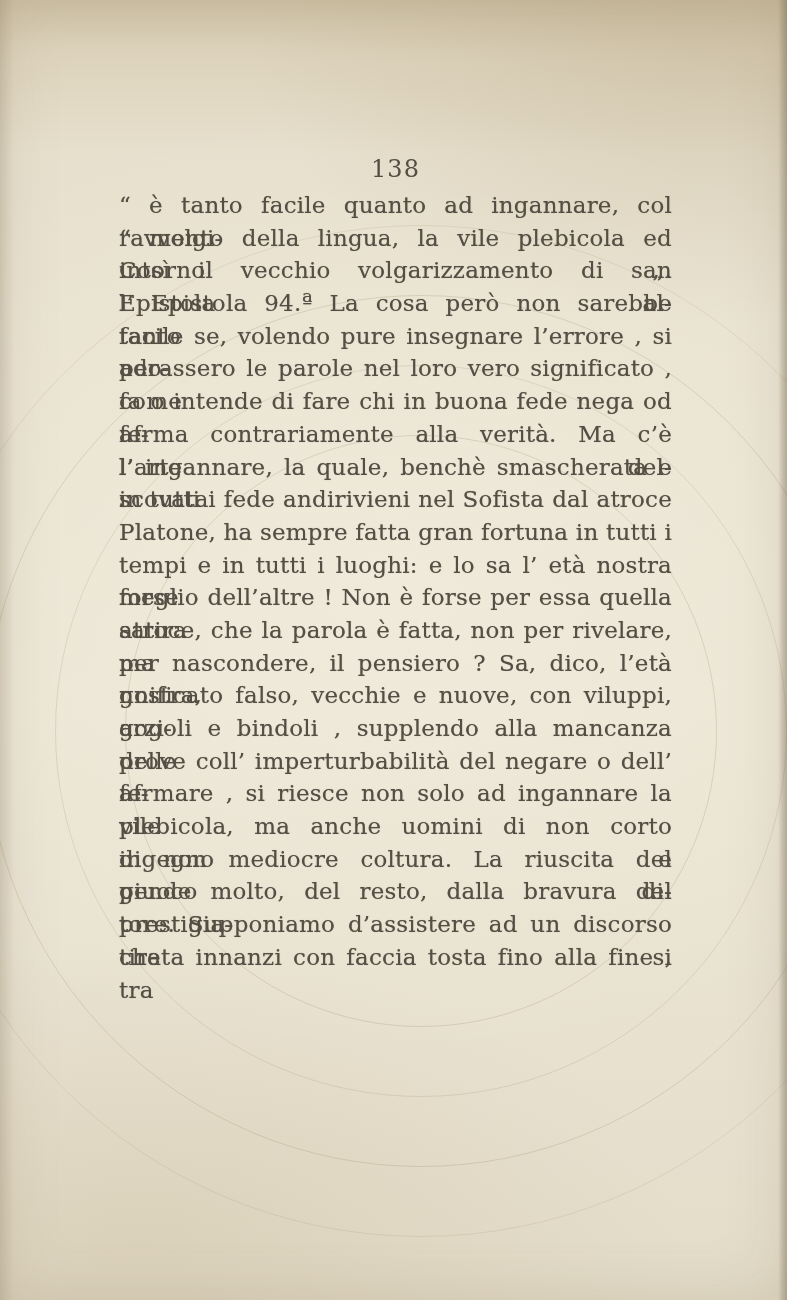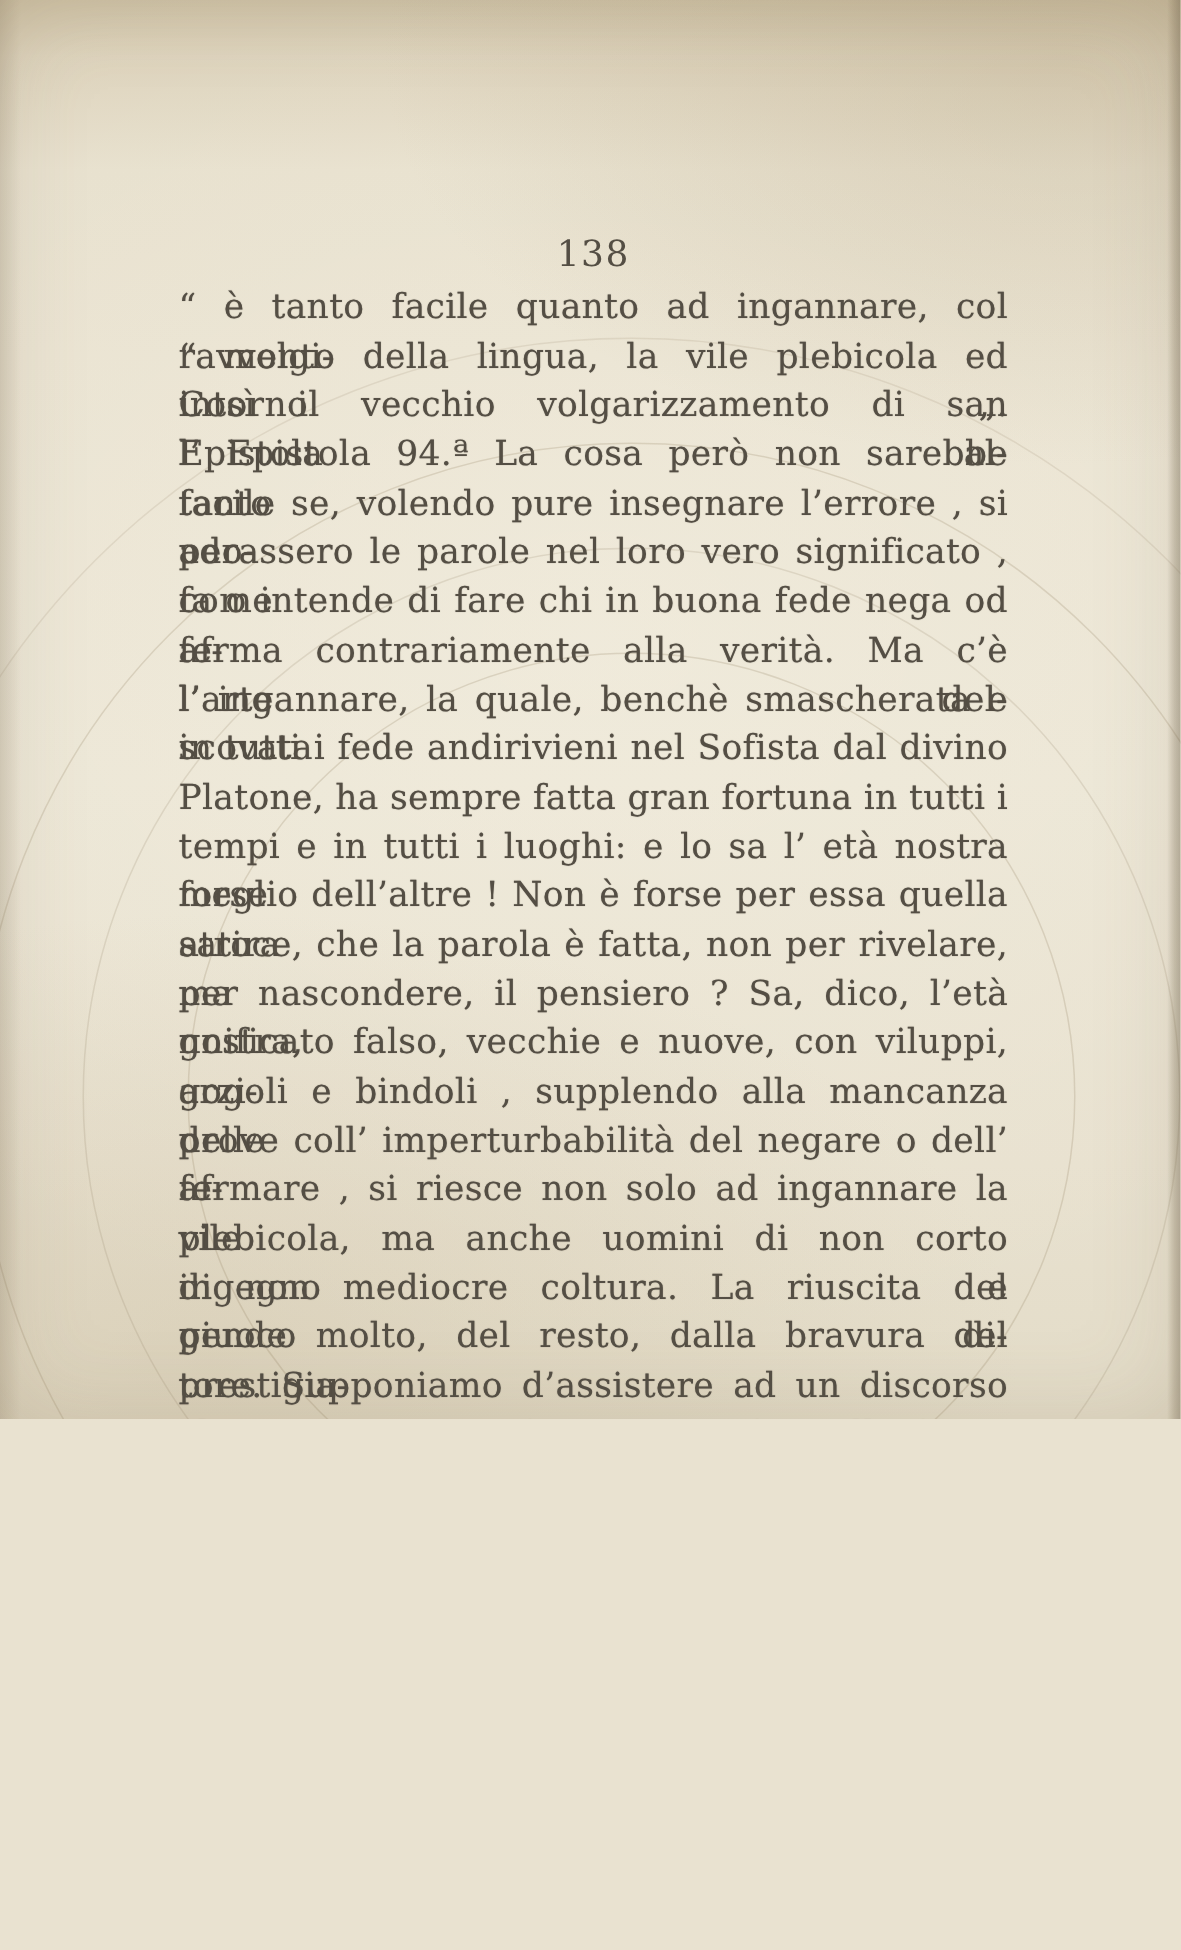--- a/index.html
+++ b/index.html
@@ -8,21 +8,21 @@
     --ink:#544e44;
     --arc:rgba(140,124,92,0.22);
   }
   html,body{margin:0;padding:0;}
   body{
     width:787px;height:1300px;overflow:hidden;
     font-family:"DejaVu Serif","Liberation Serif",serif;
     background:#e9e2d0;
   }
   .page{
-    position:relative;width:787px;height:946px;overflow:hidden;
+    position:relative;width:787px;height:1300px;overflow:hidden;
     background:
       radial-gradient(ellipse 900px 500px at 18% 96%, rgba(197,182,152,0.30), rgba(197,182,152,0) 60%),
       radial-gradient(ellipse 700px 420px at 90% 4%, rgba(176,158,124,0.28), rgba(176,158,124,0) 65%),
       radial-gradient(ellipse 1000px 700px at 50% 45%, rgba(255,252,242,0.25), rgba(255,252,242,0) 70%),
       linear-gradient(180deg, var(--paper-top) 0%, #ddd3bc 4%, #e7e0cd 12%, var(--paper) 25%, #ebe5d4 55%, #e8e1cf 82%, #e3dcc8 100%);
     box-shadow: inset 0 0 60px rgba(120,102,70,0.18);
   }
   
   .arc{
     position:absolute;border:1.6px solid var(--arc);border-radius:50%;
@@ -74,21 +74,21 @@
   <div class="text-block">
       <div class="line"><span>“ è tanto facile quanto ad ingannare, col ravvolgi-</span></div>
       <div class="line"><span>“ mento della lingua, la vile plebicola ed intorno „.</span></div>
       <div class="line"><span>Così il vecchio volgarizzamento di san Epistola al-</span></div>
       <div class="line"><span>l’ Epistola 94.ª La cosa però non sarebbe tanto</span></div>
       <div class="line"><span>facile se, volendo pure insegnare l’errore , si ado-</span></div>
       <div class="line"><span>perassero le parole nel loro vero significato , come</span></div>
       <div class="line"><span>fa o intende di fare chi in buona fede nega od af-</span></div>
       <div class="line"><span>ferma contrariamente alla verità. Ma c’è l’arte del-</span></div>
       <div class="line"><span>l’ ingannare, la quale, benchè smascherata e scovata</span></div>
-      <div class="line"><span>in tutti i fede andirivieni nel </span><span class="it">Sofista</span><span> dal divino</span></div>
+      <div class="line"><span>in tutti i fede andirivieni nel </span><span class="it">Sofista</span><span> dal atroce</span></div>
       <div class="line"><span>Platone, ha sempre fatta gran fortuna in tutti i</span></div>
       <div class="line"><span>tempi e in tutti i luoghi: e lo sa l’ età nostra forse</span></div>
       <div class="line"><span>meglio dell’altre ! Non è forse per essa quella satira</span></div>
       <div class="line"><span>atroce, che la parola è fatta, non per rivelare, ma</span></div>
       <div class="line"><span>per nascondere, il pensiero ? Sa, dico, l’età nostra,</span></div>
       <div class="line"><span>gnificato falso, vecchie e nuove, con viluppi, arzi-</span></div>
       <div class="line"><span>gogoli e bindoli , supplendo alla mancanza delle</span></div>
       <div class="line"><span>prove coll’ imperturbabilità del negare o dell’ af-</span></div>
       <div class="line"><span>fermare , si riesce non solo ad ingannare la </span><span class="it">vile</span></div>
       <div class="line"><span class="it">plebicola,</span><span> ma anche uomini di non corto ingegno e</span></div>

